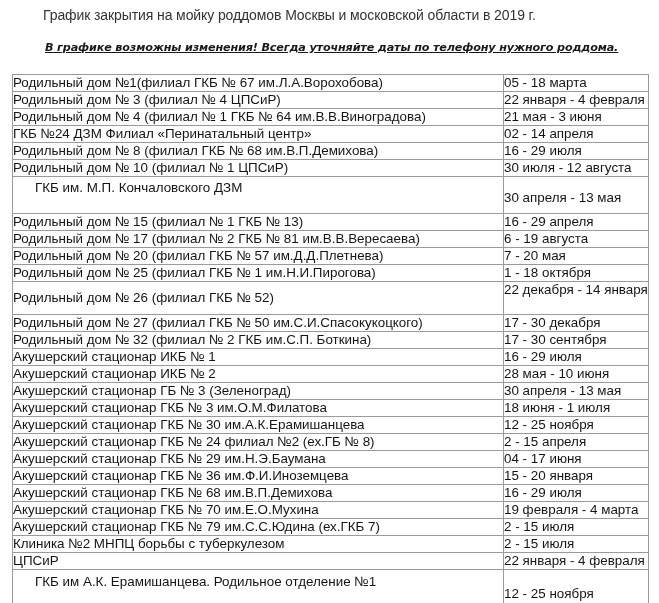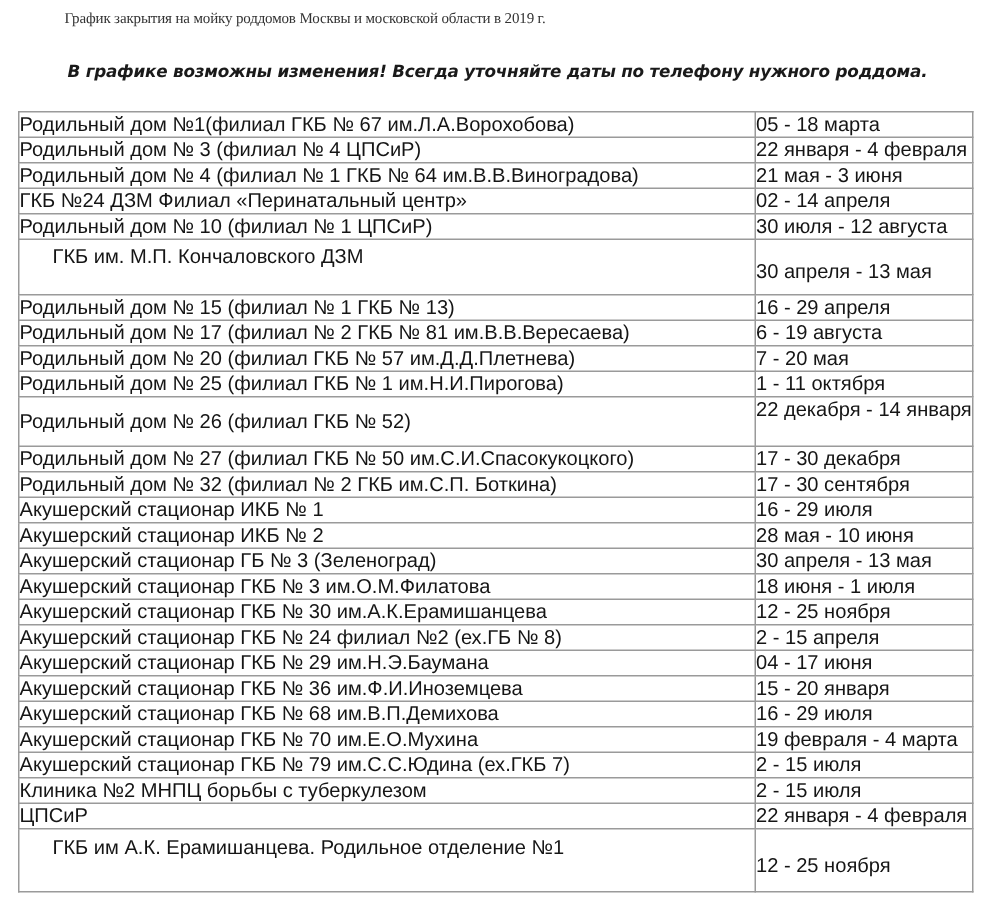--- a/index.html
+++ b/index.html
@@ -12,34 +12,35 @@
       height: 603px;
       overflow: hidden;
       position: relative;
       font-family: "Liberation Sans", sans-serif;
       color: #111111;
     }
     .doc-title {
       position: absolute;
       left: 43px;
       top: 7px;
-      font-family: Liberation Serif, serif;
-      font-size: 10px;
+      font-family: Liberation Sans, sans-serif;
+      font-size: 14px;
       color: #333333;
       letter-spacing: -0.1px;
       white-space: nowrap;
     }
     .doc-warning {
       position: absolute;
       left: 45px;
       top: 41px;
       font-family: "DejaVu Sans", sans-serif;
       font-size: 11.2px;
       font-style: italic;
       font-weight: bold;
+      text-decoration: underline;
       color: #1a1a1a;
       letter-spacing: -0.15px;
       white-space: nowrap;
     }
     table.schedule {
       position: absolute;
       left: 12px;
       top: 74px;
       width: 636px;
       border-collapse: collapse;
@@ -90,20 +91,24 @@
       </tr>
     <tr>
         <td class="name">Родильный дом № 4 (филиал № 1 ГКБ № 64 им.В.В.Виноградова)</td>
         <td class="date">21 мая - 3 июня</td>
       </tr>
     <tr>
         <td class="name">ГКБ №24 ДЗМ Филиал «Перинатальный центр»</td>
         <td class="date">02 - 14 апреля</td>
       </tr>
     <tr>
+        <td class="name">Родильный дом № 8 (филиал ГКБ № 68 им.В.П.Демихова)</td>
+        <td class="date">16 - 29 июля</td>
+      </tr>
+    <tr>
         <td class="name">Родильный дом № 10 (филиал № 1 ЦПСиР)</td>
         <td class="date">30 июля - 12 августа</td>
       </tr>
     <tr class="tall-a">
         <td class="name">ГКБ им. М.П. Кончаловского ДЗМ</td>
         <td class="date">30 апреля - 13 мая</td>
       </tr>
     <tr>
         <td class="name">Родильный дом № 15 (филиал № 1 ГКБ № 13)</td>
         <td class="date">16 - 29 апреля</td>
@@ -111,21 +116,21 @@
     <tr>
         <td class="name">Родильный дом № 17 (филиал № 2 ГКБ № 81 им.В.В.Вересаева)</td>
         <td class="date">6 - 19 августа</td>
       </tr>
     <tr>
         <td class="name">Родильный дом № 20 (филиал ГКБ № 57 им.Д.Д.Плетнева)</td>
         <td class="date">7 - 20 мая</td>
       </tr>
     <tr>
         <td class="name">Родильный дом № 25 (филиал ГКБ № 1 им.Н.И.Пирогова)</td>
-        <td class="date">1 - 11 октября</td>
+        <td class="date">1 - 18 октября</td>
       </tr>
     <tr class="tall-b">
         <td class="name">Родильный дом № 26 (филиал ГКБ № 52)</td>
         <td class="date">22 декабря - 14 января</td>
       </tr>
     <tr>
         <td class="name">Родильный дом № 27 (филиал ГКБ № 50 им.С.И.Спасокукоцкого)</td>
         <td class="date">17 - 30 декабря</td>
       </tr>
     <tr>

